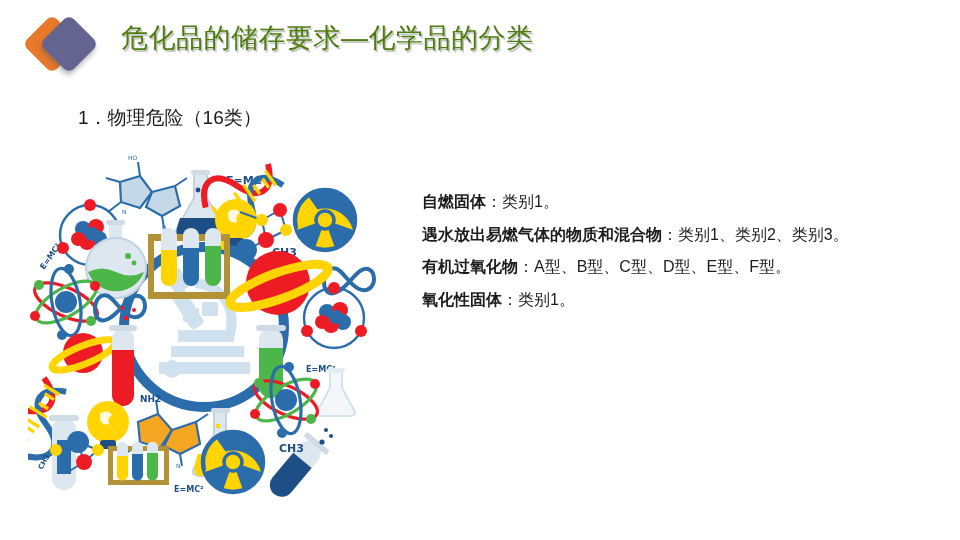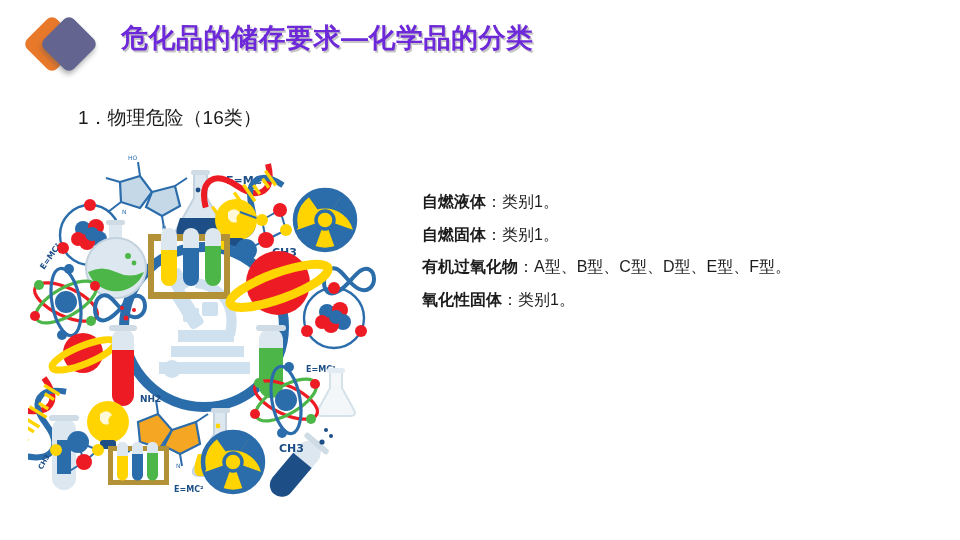--- a/index.html
+++ b/index.html
@@ -47,23 +47,23 @@
     left: 20px;
     top: 9px;
     background: #636490;
     box-shadow: 2px 3px 5px rgba(90,90,90,0.45);
   }
   .slide-title {
     position: absolute;
     left: 121px;
     top: 20px;
     font-size: 27px;
-    font-weight: bold;
+    font-weight: normal;
     letter-spacing: 0.5px;
-    color: #6d28d9;
+    color: #4d7c0f;
     text-shadow: 1.5px 1.5px 0 rgba(150,150,150,0.55);
     white-space: nowrap;
     text-align: center;
   }
 
   
   .sub-heading {
     position: absolute;
     left: 78px;
     top: 105px;
@@ -400,24 +400,24 @@
   </g>
 
   <g transform="translate(258,250)">
         <use href="#atomColor"></use>
       </g>
 </svg>
 </div>
 
 <div class="class-list">
   <div class="class-row">
-    <span class="lbl">自燃液体</span><span class="val">：类别1。</span>
+    <span class="lbl">自燃固体</span><span class="val">：类别1。</span>
   </div>
   <div class="class-row">
-    <span class="lbl">自燃固体</span><span class="val">：类别1。</span>
+    <span class="lbl">遇水放出易燃气体的物质和混合物</span><span class="val">：类别1、类别2、类别3。</span>
   </div>
   <div class="class-row">
     <span class="lbl">有机过氧化物</span><span class="val">：A型、B型、C型、D型、E型、F型。</span>
   </div>
   <div class="class-row">
     <span class="lbl">氧化性固体</span><span class="val">：类别1。</span>
   </div>
 </div>
 
 </body></html>

